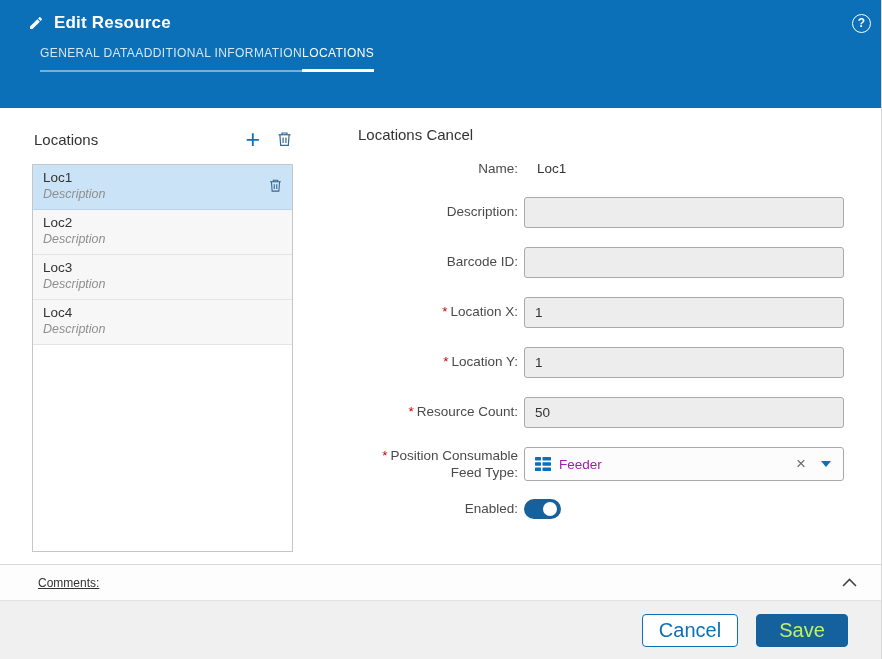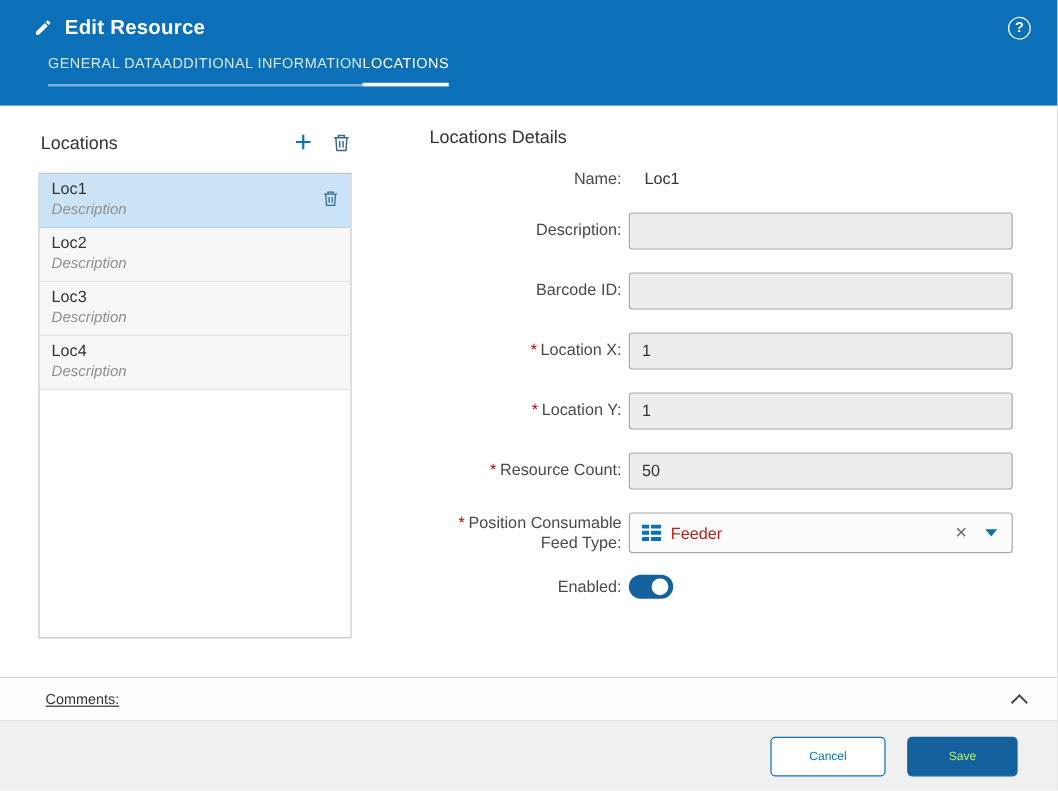--- a/index.html
+++ b/index.html
@@ -12,24 +12,24 @@
   }
   .dialog {
     width: 882px; height: 659px;
     display: flex; flex-direction: column;
     border-right: 1px solid #d6d6d6;
     background: #fff;
   }
 
   
   .hdr {
-    flex: none; height: 88px;
+    flex: none; height: 108px;
     background: var(--header-bg, #0c70b8);
     color: #fff;
-    padding: 13px 16px 0 28px;
+    padding: 13px 4px 0 28px;
   }
   .title-row { display: flex; align-items: center; gap: 10px; }
   .pencil { width: 16px; height: 16px; display: inline-flex; }
   .pencil svg { width: 16px; height: 16px; fill: #fff; }
   .dlg-title { font-size: 17px; font-weight: bold; letter-spacing: .2px; }
   .help {
     margin-left: auto; margin-right: 6px;
     width: 19px; height: 19px; border: 1.5px solid #fff; border-radius: 50%;
     display: flex; align-items: center; justify-content: center;
     font-size: 12px; font-weight: bold; cursor: pointer;
@@ -87,21 +87,21 @@
     padding: 0 10px; font-size: 13.5px; color: #333;
     font-family: "Liberation Sans", sans-serif;
   }
   .row.tall { align-items: center; margin-bottom: 17px; }
   .select {
     width: 100%; height: 34px;
     background: #fcfcfc; border: 1px solid #a9a9a9; border-radius: 3px;
     display: flex; align-items: center; gap: 8px; padding: 0 10px 0 10px; cursor: pointer;
   }
   .feeder-ico { display: inline-flex; color: var(--accent, #0c70b8); }
-  .select .val { flex: 1; font-size: 13.5px; color: #b91c1c; }
+  .select .val { flex: 1; font-size: 13.5px; color: #a21caf; }
   .clear-x { color: #6b6b6b; font-size: 17px; line-height: 1; cursor: pointer; padding: 0 7px 2px 0; }
   .caret {
     width: 0; height: 0; margin-right: 2px;
     border-left: 5px solid transparent; border-right: 5px solid transparent;
     border-top: 6px solid var(--accent, #0c70b8);
   }
   .toggle {
     width: 37px; height: 20px; border-radius: 10px;
     background: var(--dark-blue, #15619e); position: relative; cursor: pointer;
   }
@@ -120,21 +120,21 @@
 
   
   .ftr {
     flex: none; height: 59px;
     background: #f0f0f0; border-top: 1px solid #e2e2e2;
     display: flex; align-items: center; justify-content: flex-end;
     gap: 18px; padding-right: 33px;
   }
   .btn {
     height: 33px; min-width: 96px; border-radius: 4px;
-    font-size: 10px; cursor: pointer;
+    font-size: 20px; cursor: pointer;
     font-family: "Liberation Sans", sans-serif;
   }
   .btn.cancel { background: #fff; border: 1px solid var(--accent, #0c70b8); color: var(--accent, #0c70b8); }
   .btn.save { min-width: 92px; background: var(--dark-blue, #15619e); border: 1px solid var(--dark-blue, #15619e); color: #bef264; }
 </style>
 </head>
 <body>
 
 <div class="dialog">
 
@@ -197,21 +197,21 @@
           <div class="item-desc">Description</div>
         </div>
         <div class="list-item">
           <div class="item-name">Loc4</div>
           <div class="item-desc">Description</div>
         </div>
       </div>
     </div>
 
     <div class="right">
-      <h2 class="details-title">Locations Details</h2>
+      <h2 class="details-title">Locations Cancel</h2>
 
       <div class="row">
         <div class="lbl">
           <span>Name:</span>
         </div>
         <div class="static-val">Loc1</div>
       </div>
 
       <div class="row">
         <div class="lbl">

